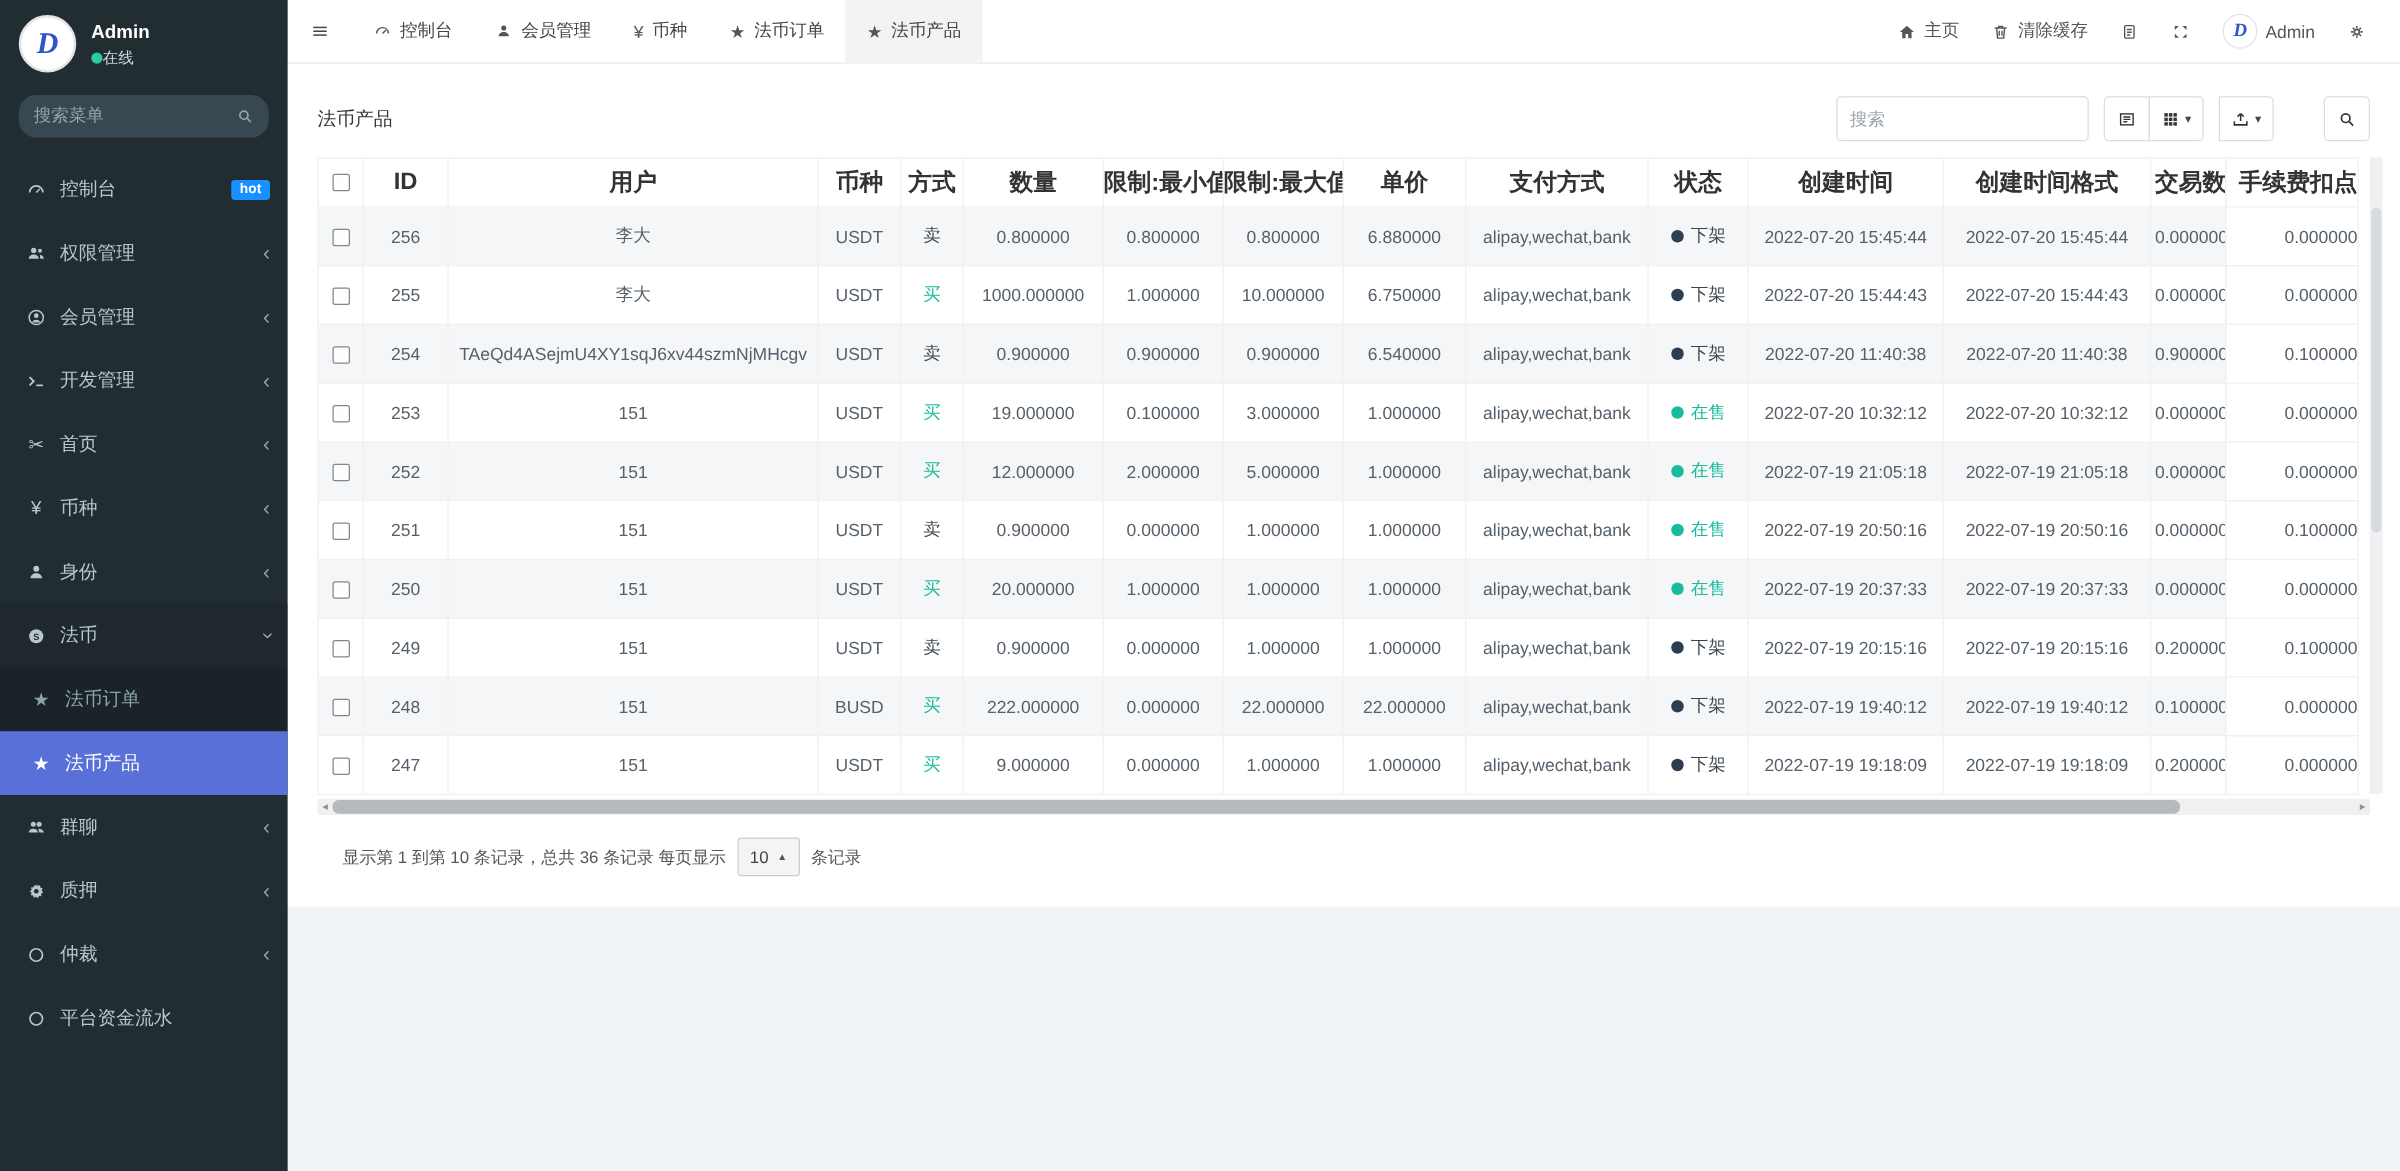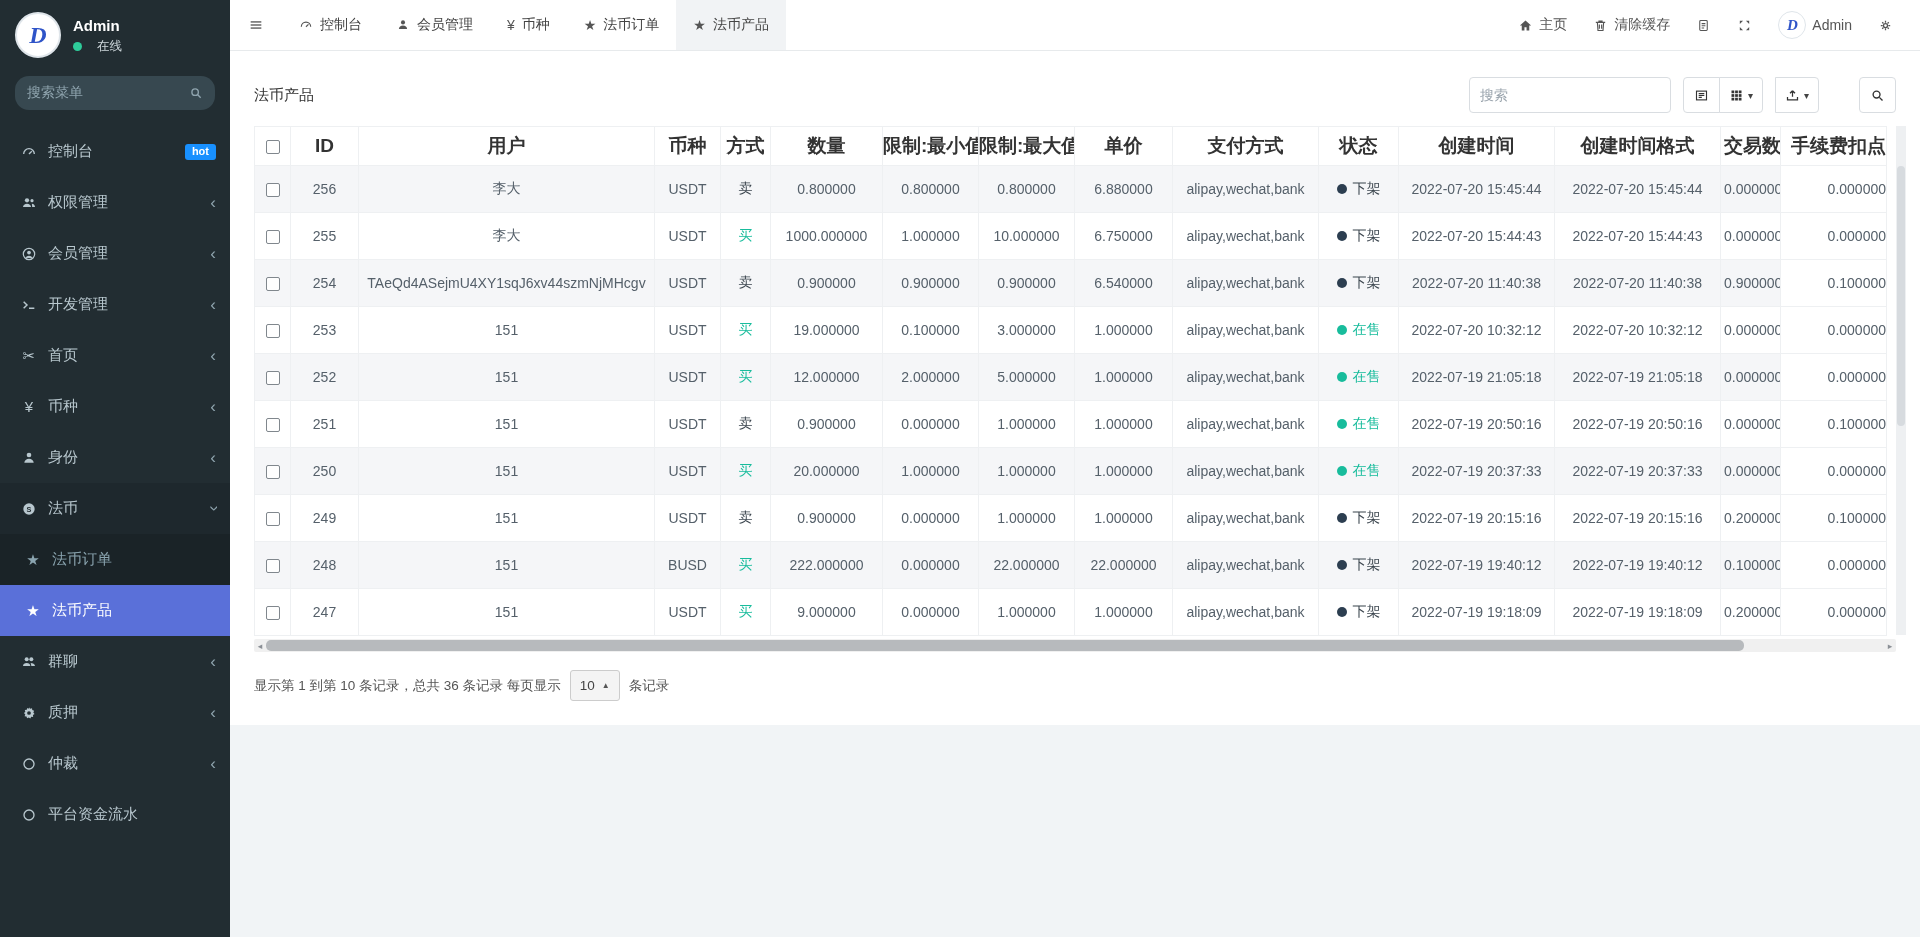--- a/index.html
+++ b/index.html
@@ -10,21 +10,21 @@
   .icn .ch { font-style:normal; }
 
   
   .sidebar { position:fixed; left:0; top:0; width:230px; height:937px; background:#222d32; overflow:hidden; z-index:5;}
   .brand { height:51px; line-height:51px; text-align:center; color:#fff; font-size:21px; letter-spacing:2px;}
   .userpanel { display:flex; align-items:center; gap:12px; padding:12px 15px 14px; }
   .avatar { width:46px; height:46px; border-radius:50%; background:#fff; display:flex; align-items:center; justify-content:center;
     color:#2f54c8; font-weight:bold; font-style:italic; font-size:24px; flex:none; border:2px solid #dfe5ea; font-family:"Liberation Serif",serif;}
   .avatar.small { width:28px; height:28px; font-size:15px; border-width:1.5px;}
   .uname { color:#fff; font-size:15px; font-weight:bold; line-height:1.5;}
-  .ustatus { color:#cfd8dc; font-size:12.5px; display:flex; align-items:center; gap:15px;}
+  .ustatus { color:#cfd8dc; font-size:12.5px; display:flex; align-items:center; gap:0;}
   .odot { width:9px; height:9px; border-radius:50%; background:var(--green); display:inline-block;}
   .ssearch { margin:4px 15px 16px; height:34px; background:#374850; border-radius:14px; display:flex; align-items:center;
     justify-content:space-between; padding:0 12px; color:#8fa4ae; font-size:14px;}
   .ssearch .icn { color:#8fa4ae;} .ssearch .icn svg{width:14px;height:14px;}
   .menu { }
   .menu-item { height:51px; display:flex; align-items:center; padding:0 14px 0 19px; gap:9px; color:#b8c7ce; font-size:15px; cursor:pointer;}
   .menu-item .mi-icon { width:20px; flex:none; text-align:center; font-size:15px; color:#b8c7ce;}
   .menu-item.open { background:#1e282d; }
   .menu-item.sub { background:#1a2327; padding-left:23px; color:#8aa4af;}
   .menu-item.sub .mi-icon { color:#8aa4af; }
@@ -83,21 +83,21 @@
   .t-dark { color:#3c464f; }
   .vscroll { position:absolute; top:0; right:-10px; width:10px; height:509px; background:#eef0f2;}
   .vscroll .vthumb { position:absolute; left:1px; width:8px; top:40px; height:260px; background:#d7dbdf; border-radius:4px;}
   .hscroll { margin-top:3px; width:1642px; height:13px; background:#f0f0f0; position:relative; border-radius:2px;}
   .hthumb { position:absolute; top:1px; left:12px; height:11px; width:1478px; background:#b7babd; border-radius:5px; cursor:grab;}
   .harrow { position:absolute; top:0; width:12px; height:13px; color:#8b9096; font-size:9px; display:flex; align-items:center; justify-content:center;}
   .harrow.right { right:0; }
 
   
   .pager-row { position:absolute; left:24px; right:24px; bottom:24px; display:flex; align-items:center; justify-content:space-between;}
-  .pinfo { font-size:13.5px; color:#555; display:flex; align-items:center;}
+  .pinfo { font-size:13.5px; color:#555; display:flex; align-items:center;margin-left:20px;}
   .psize { display:inline-flex; align-items:center; gap:7px; height:31px; border:1px solid #ccc; background:#f4f4f4;
     border-radius:3px; padding:0 9px; margin:0 9px; font-size:13.5px; color:#444; cursor:pointer;}
   .psize .caret { font-size:8px; color:#555;}
   .pager { display:flex; align-items:center; }
   .pg { height:34px; min-width:33px; padding:0 12px; border:1px solid #ddd; background:#fff; color:#666; font-size:13.5px;
     display:flex; align-items:center; justify-content:center; margin-left:-1px; cursor:pointer;}
   .pg:first-child { border-radius:3px 0 0 3px; margin-left:0;}
   .pg.last { border-radius:0 3px 3px 0;}
   .pg.active { background:var(--navy); border-color:var(--navy); color:#fff;}
   .jump-input { width:58px; height:34px; border:1px solid #ccc; border-radius:3px; margin-left:26px; outline:none; padding:0 6px;}

